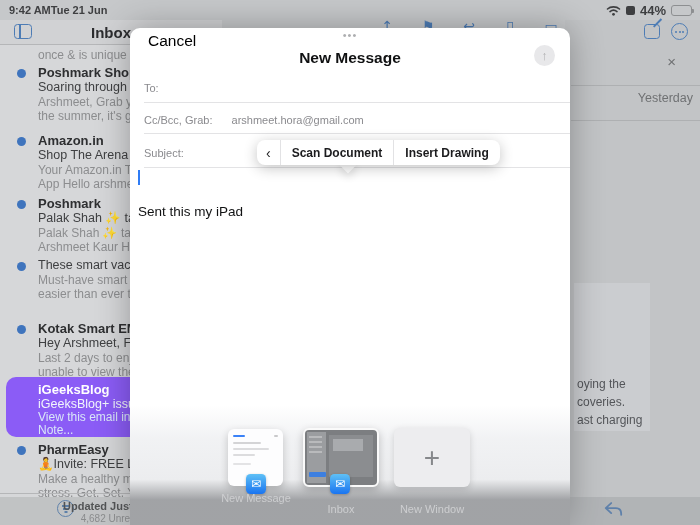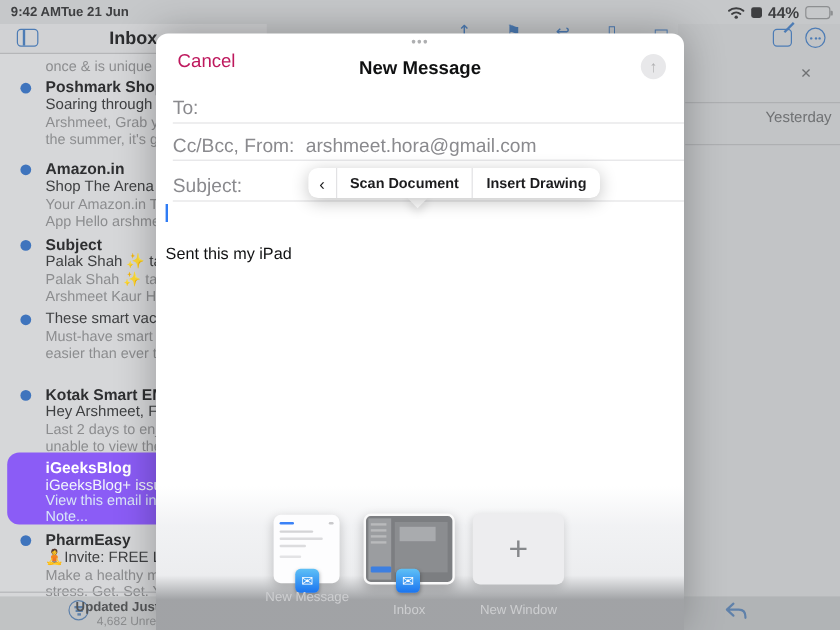--- a/index.html
+++ b/index.html
@@ -62,24 +62,24 @@
   .topicons-partial { position:absolute; left:380px; top:18px; width:185px; height:12px; display:flex; gap:27px; color:#4d7cb5; font-size:14px; }
   .topicons-partial span { width:14px; text-align:center; }
   .compose-icon { position:absolute; left:644px; top:24px; width:16px; height:15px; border:1.7px solid #4d7cb5; border-radius:3.5px; }
   .compose-icon::after { content:""; position:absolute; right:-4px; top:-3px; width:11px; height:1.8px; background:#4d7cb5; transform:rotate(-45deg); }
   .ellipsis-icon { position:absolute; left:671px; top:23px; width:17px; height:17px; border:1.6px solid #4d7cb5; border-radius:50%; display:flex; align-items:center; justify-content:center; gap:1.5px; }
   .ellipsis-icon i { width:2px; height:2px; border-radius:50%; background:#4d7cb5; }
 
   
   .modal { position:absolute; left:130px; top:28px; width:440px; height:497px; background:#ffffff; border-radius:10px 10px 0 0; box-shadow:0 0 34px rgba(0,0,0,0.30); z-index:10; }
   .handle { position:absolute; left:0; top:1px; width:100%; text-align:center; font-size:11px; letter-spacing:1px; color:#aeafb1; }
-  .cancel { position:absolute; left:18px; top:15px; font-size:15.5px; color:#be185d; }
+  .cancel { position:absolute; left:18px; top:4px; font-size:15.5px; color:#000000; }
   .mtitle { position:absolute; left:0; top:21px; width:100%; text-align:center; font-size:15.5px; font-weight:bold; color:#101112; }
   .sendbtn { position:absolute; right:15px; top:17px; width:21px; height:21px; border-radius:50%; background:#e8e8ea; color:#b0b0b2; font-size:13px; font-weight:bold; text-align:center; line-height:21px; }
-  .fldlabel { position:absolute; left:14px; font-size:16px; color:#8a8a8e; white-space:nowrap; }
+  .fldlabel { position:absolute; left:14px; font-size:11px; color:#8a8a8e; white-space:nowrap; }
   .fldline { position:absolute; left:14px; right:0; height:1px; background:#e3e3e5; }
   .cursor { position:absolute; left:8px; top:142px; width:2px; height:15px; background:#2f7cf5; }
   .signature { position:absolute; left:8px; top:176px; font-size:13.5px; color:#111213; }
 
   .ctxmenu { position:absolute; left:127px; top:112px; height:25px; background:#ffffff; border-radius:8px; box-shadow:0 3px 14px rgba(0,0,0,0.24); display:flex; align-items:stretch; z-index:3; }
   .ctxmenu .chev { padding:0 9px; font-size:14px; color:#1c1c1e; display:flex; align-items:center; }
   .ctxmenu .div { width:1px; background:#e2e2e4; }
   .ctxmenu .item { padding:0 11px; font-size:12px; font-weight:600; color:#1c1c1e; display:flex; align-items:center; white-space:nowrap; }
   .callout { position:absolute; left:212px; top:131px; width:12px; height:12px; background:#ffffff; transform:rotate(45deg); box-shadow:3px 3px 8px rgba(0,0,0,0.12); z-index:2; }
 
@@ -149,21 +149,21 @@
     <div class="mailrow" style="top:110px; height:62px;">
       <span class="dot"></span>
       <div class="snd">Amazon.in</div>
       <div class="sub">Shop The Arena Top G</div>
       <div class="pv">Your Amazon.in Today'</div>
       <div class="pv">App Hello arshmeet, A</div>
     </div>
 
     <div class="mailrow" style="top:173px; height:62px;">
       <span class="dot"></span>
-      <div class="snd">Subject</div>
+      <div class="snd">Poshmark</div>
       <div class="sub">Palak Shah ✨ tagged</div>
       <div class="pv">Palak Shah ✨ tagged</div>
       <div class="pv">Arshmeet Kaur Hora P</div>
     </div>
 
     <div class="mailrow" style="top:235px; height:62px;">
       <span class="dot"></span>
       <div class="sub">These smart vacuums</div>
       <div class="pv">Must-have smart vacu</div>
       <div class="pv">easier than ever to hav</div>
@@ -204,20 +204,25 @@
         <span class="b1"></span>
         <span class="b2"></span>
       </span>
   </div>
 
   <div class="rightpane">
     <span class="rp-close">×</span>
     <div class="rp-line1"></div>
     <div class="rp-date">Yesterday</div>
     <div class="rp-line2"></div>
+    <div class="rp-card">
+      <div class="rp-frag" style="top:94px;">oying the</div>
+      <div class="rp-frag" style="top:112px;">coveries.</div>
+      <div class="rp-frag" style="top:130px;">ast charging</div>
+    </div>
     <span class="reply-icon">
       <svg width="20" height="17" viewBox="0 0 22 18">
           <path d="M9 3 L3 8.5 L9 14 M3 8.5 H14 C18 8.5 20 11 20 15 V16" fill="none" stroke="#4d7cb5" stroke-width="2" stroke-linejoin="round" stroke-linecap="round"></path>
         </svg>
     </span>
   </div>
 
   <div class="topicons-partial">
     <span>↥</span>
     <span>⚑</span>
@@ -235,22 +240,22 @@
   <div class="modal">
     <div class="handle">•••</div>
     <div class="cancel">Cancel</div>
     <div class="mtitle">New Message</div>
     <div class="sendbtn">↑</div>
 
     <div class="fldlabel" style="top:54px;">To:</div>
     <div class="fldline" style="top:74px;"></div>
 
     <div class="fldlabel" style="top:86px;">
-      <span>Cc/Bcc, From:</span>
-      <span style="margin-left:5px;">arshmeet.hora@gmail.com</span>
+      <span>Cc/Bcc, Grab:</span>
+      <span style="margin-left:16px;">arshmeet.hora@gmail.com</span>
     </div>
     <div class="fldline" style="top:105px;"></div>
 
     <div class="fldlabel" style="top:119px;">Subject:</div>
     <div class="fldline" style="top:139px;"></div>
 
     <div class="callout"></div>
     <div class="ctxmenu">
       <span class="chev">‹</span>
       <span class="div"></span>

